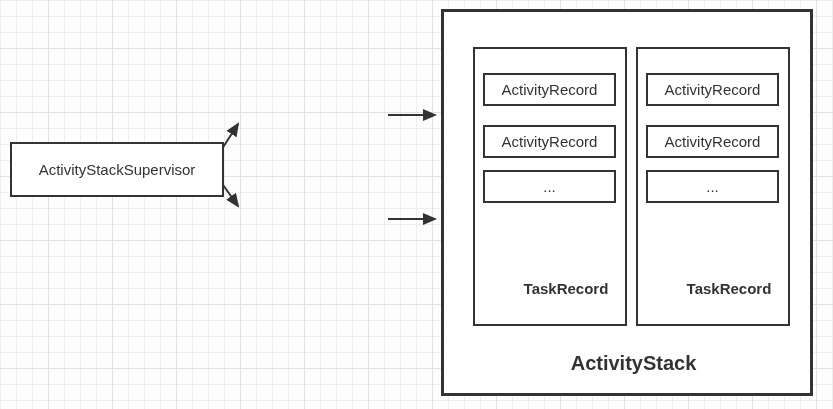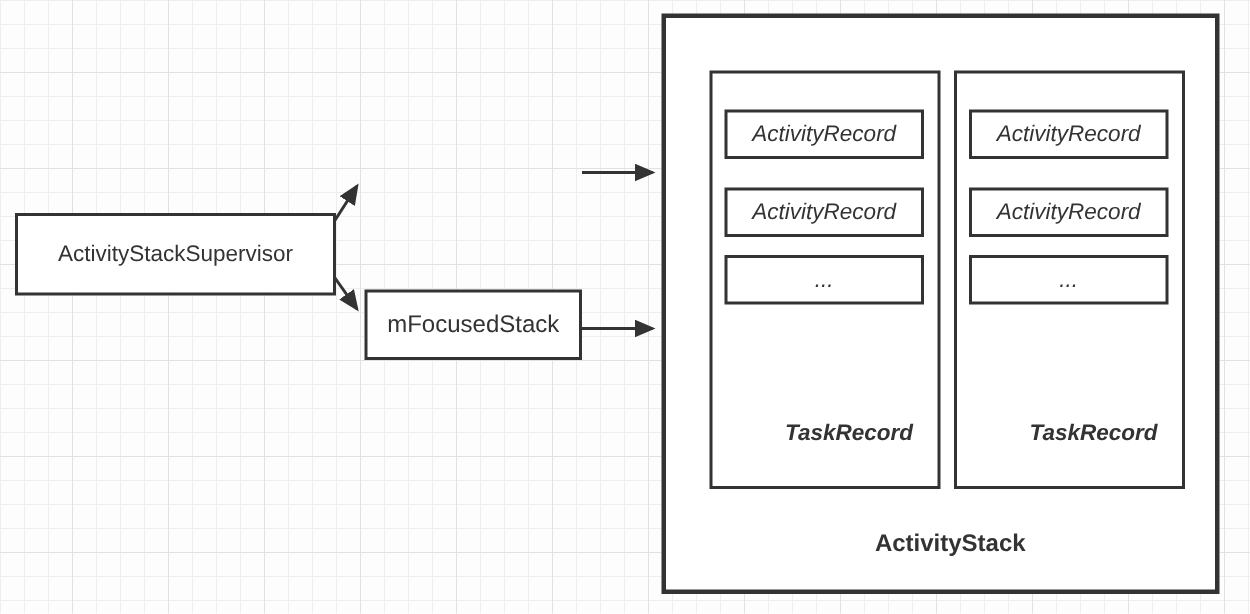--- a/index.html
+++ b/index.html
@@ -53,21 +53,20 @@
     border-width: 3px;
     display: block;
   }
   .task-column {
     position: absolute;
     box-sizing: border-box;
     top: 35px;
     width: 154px; height: 279px;
     background: #ffffff;
     border: 2px solid #333333;
-    font-style: italic;
   }
   .task-column.first  { left: 29px; }
   .task-column.second { left: 192px; }
   .record-box {
     position: absolute;
     box-sizing: border-box;
     left: 8px;
     width: 133px; height: 33px;
     background: #ffffff;
     border: 2px solid #333333;
@@ -91,21 +90,21 @@
     padding-left: 32px;
   }
   .stack-label {
     position: absolute;
     left: 0; right: 0;
     top: 336px;
     height: 30px;
     line-height: 30px;
     text-align: center;
     font-weight: bold;
-    font-size: 16px;
+    font-size: 20px;
     padding-left: 13px;
   }
 </style>
 </head>
 <body>
 
 <div class="canvas">
 
   <svg class="arrows" viewBox="0 0 833 409" xmlns="http://www.w3.org/2000/svg">
     <defs>
@@ -117,23 +116,20 @@
     <line x1="211" y1="168" x2="238" y2="206" marker-end="url(#ah)"></line>
     <line x1="388" y1="115" x2="435" y2="115" marker-end="url(#ah)"></line>
     <line x1="388" y1="219" x2="435" y2="219" marker-end="url(#ah)"></line>
   </svg>
 
   <div class="node node-supervisor">
     <span>ActivityStackSupervisor</span>
   </div>
 
 
-  <div class="node node-focused">
-    <span>mFocusedStack</span>
-  </div>
 
   <div class="node node-activitystack">
 
     <div class="task-column first">
       <div class="record-box record-1">
         <span>ActivityRecord</span>
       </div>
       <div class="record-box record-2">
         <span>ActivityRecord</span>
       </div>

